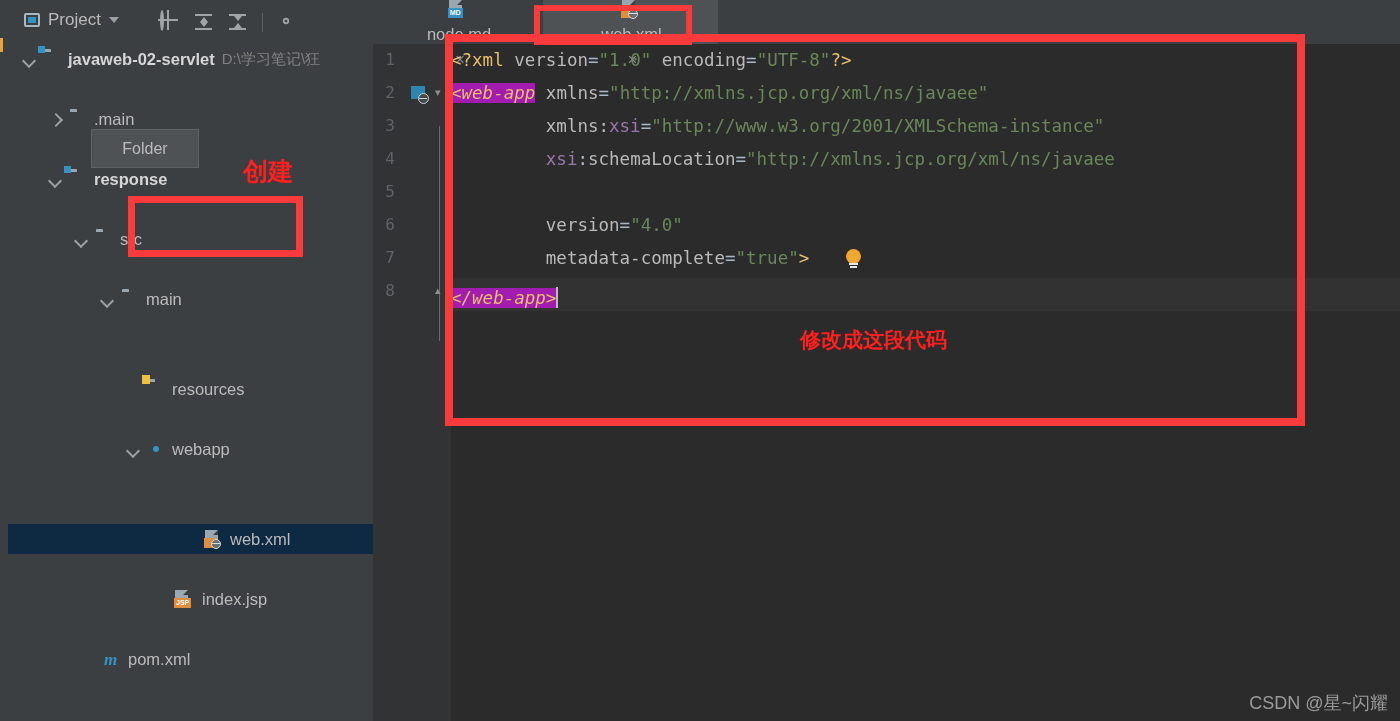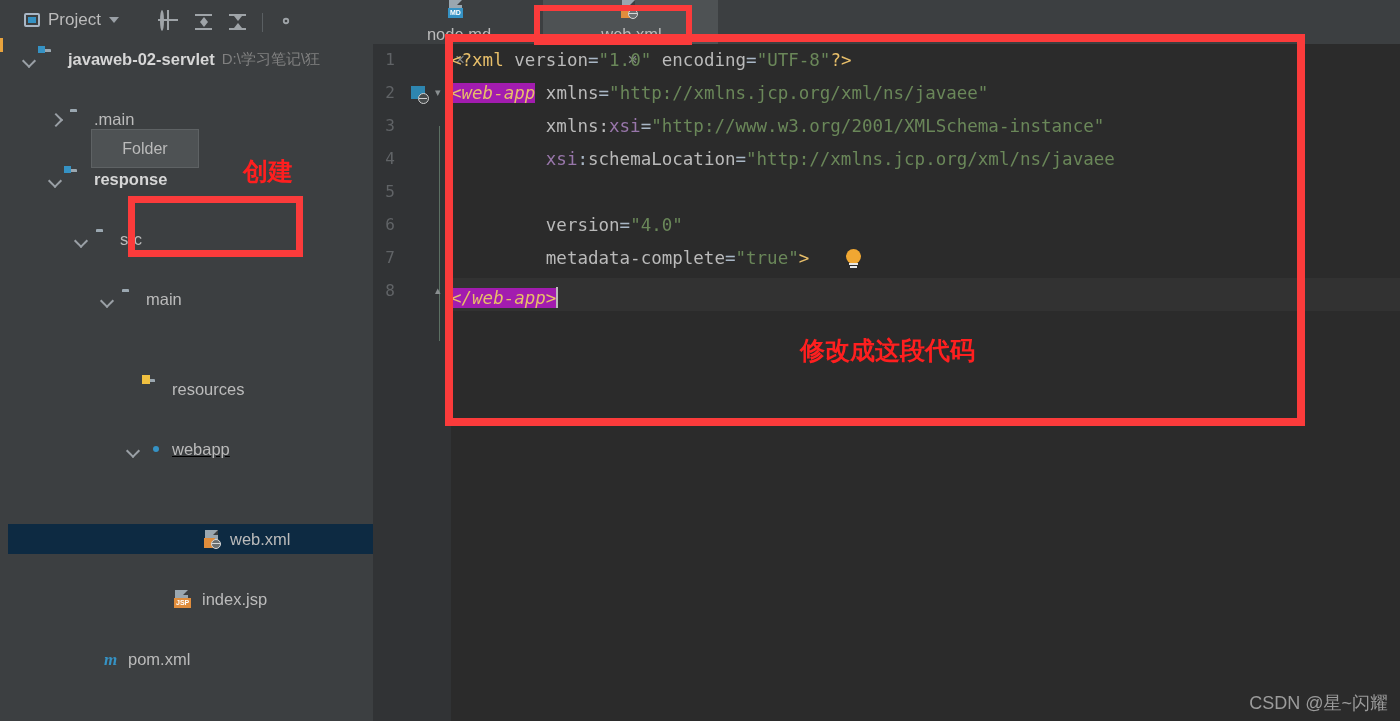--- a/index.html
+++ b/index.html
@@ -118,21 +118,21 @@
   .brkt{color:#e8bf6a;}
   .caret{display:inline-block;width:2px;height:21px;background:#bbbbbb;vertical-align:-4px;}
 
   
   .redbox{position:absolute;border:8px solid #fb3b3b;box-sizing:border-box;}
   .rb-editor{left:445px;top:34px;width:860px;height:392px;}
   .rb-tab{left:534px;top:5px;width:158px;height:40px;border-width:6px;}
   .rb-tree{left:128px;top:196px;width:175px;height:61px;border-width:7px;}
   .ann{position:absolute;color:#ff1f1f;font-family:"DejaVu Sans","Liberation Sans",sans-serif;font-weight:bold;}
   .ann-create{left:243px;top:155px;font-size:25px;}
-  .ann-modify{left:800px;top:334px;font-size:25px;}
+  .ann-modify{left:800px;top:326px;font-size:21px;}
   .watermark{position:absolute;right:12px;bottom:6px;color:#9b9b9b;font-size:18px;}
 </style>
 </head>
 <body>
 
 <div class="app">
 
   <div class="leftstrip">
     <div class="mark"></div>
   </div>
@@ -199,21 +199,21 @@
         <span class="ticon" style="margin-left:8px;"><span class="f-grey"></span></span>
         <span class="tlabel">main</span>
       </div>
 
 
       <div class="trow" style="top:180px;padding-left:140px;">
         <span class="ticon"><span class="f-grey f-res"><i class="ln"></i></span></span>
         <span class="tlabel">resources</span>
       </div>
 
-      <div class="trow" style="top:210px;padding-left:120px;text-decoration:underline;">
+      <div class="trow" style="top:210px;padding-left:120px;">
         <span class="arrow dn"></span>
         <span class="ticon" style="margin-left:8px;"><span class="f-web"></span></span>
         <span class="tlabel">webapp</span>
       </div>
 
 
       <div class="trow sel" style="top:270px;padding-left:196px;">
         <span class="ticon file-icon">
           <span class="pg"></span>
             <span class="badge xmlb"></span>

